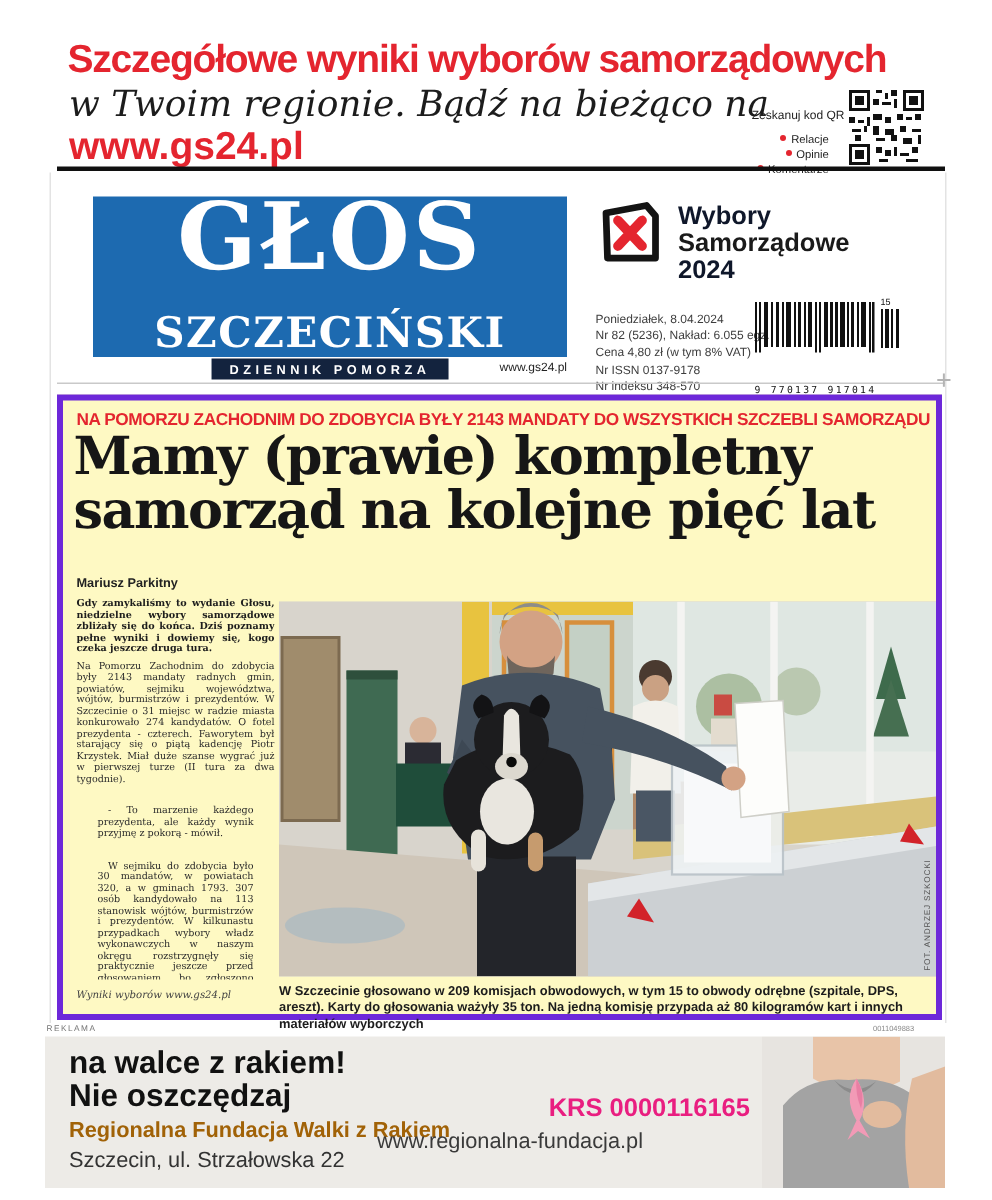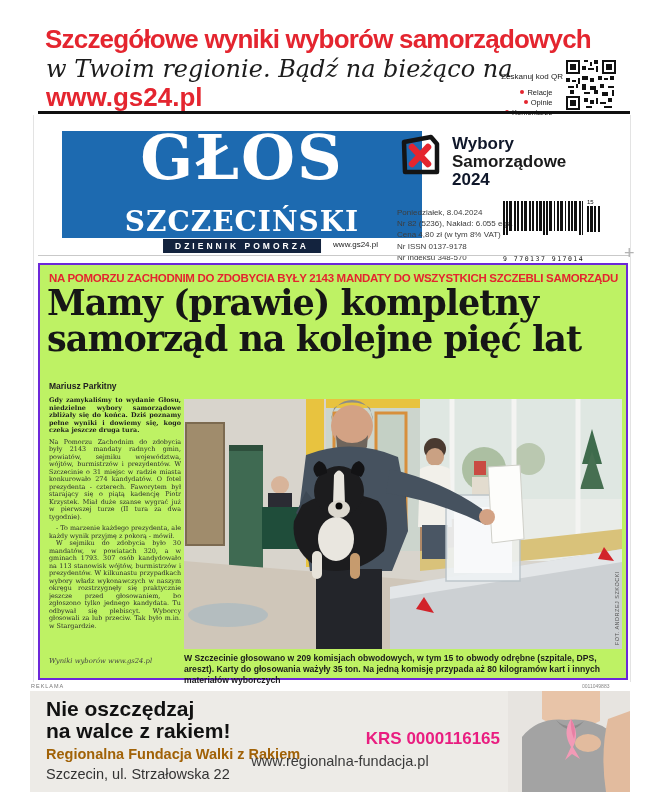--- a/index.html
+++ b/index.html
@@ -13,47 +13,47 @@
   .banner-rule{left:38px;top:111px;width:592px;height:3px;background:#101010;}
   .qr-label{left:499px;top:72px;width:64px;font-size:8px;color:#222;text-align:right;}
   .qr-list{left:505px;top:88px;font-size:7.5px;color:#222;line-height:10px;text-align:right;}
   .qr-list .dot{display:inline-block;width:4px;height:4px;border-radius:50%;background:#e4252f;margin-right:3px;vertical-align:1px;}
   .qr-svg{left:566px;top:60px;}
 
   
   .page-frame{left:33px;top:115px;width:596px;height:567px;border-left:1px solid #e3e3e3;border-right:1px solid #e3e3e3;pointer-events:none;}
 
   
-  .masthead-box{left:62px;top:131px;width:360px;height:107px;background:#1d6ab0;}
+  .masthead-box{left:62px;top:131px;width:316px;height:107px;background:#1d6ab0;}
   .masthead-title{position:absolute;top:-6px;left:0;width:100%;text-align:center;font-family:"DejaVu Serif",serif;font-weight:bold;font-size:62px;line-height:66px;color:#fff;letter-spacing:2px;}
   .masthead-band{position:absolute;top:62px;left:50%;transform:translateX(-50%);background:#13233e;color:#fff;font-size:8.5px;font-weight:bold;letter-spacing:3px;padding:2px 12px;white-space:nowrap;margin-top:46px;}
   .masthead-title2{position:absolute;bottom:0px;left:0;width:100%;text-align:center;font-family:"DejaVu Serif",serif;font-weight:bold;font-size:28px;color:#fff;letter-spacing:1px;}
   .masthead-site{left:62px;top:240px;width:316px;text-align:right;font-size:8px;color:#222;}
 
   
   .badge-icon{left:396px;top:133px;}
   .badge-text{left:452px;top:135px;font-size:17px;font-weight:bold;line-height:18px;color:#1a1a1a;}
   .badge-text .red{color:#0f172a;}
   .issue-info{left:397px;top:207px;font-size:8px;line-height:11.2px;color:#3d3d3d;}
   .barcode-wrap{left:503px;top:201px;width:100px;}
   .barcode-digits{font-size:6.5px;letter-spacing:1.5px;color:#111;margin-top:16px;font-family:"DejaVu Sans Mono",monospace;}
   .barcode-addon-label{position:absolute;left:84px;top:-2px;font-size:6px;color:#111;}
 
   .sep-line{left:38px;top:255px;width:592px;height:1px;background:#c9c9c9;}
   .crop-plus{left:624px;top:243px;font-size:18px;color:#b3b3b3;font-weight:300;}
 
   
-  .article-box{left:38px;top:263px;width:590px;height:417px;border:2px solid #6d28d9;background:#bef264;box-sizing:border-box;}
+  .article-box{left:38px;top:263px;width:590px;height:417px;border:4px solid #6d28d9;background:#fef9c3;box-sizing:border-box;}
   .kicker{position:absolute;left:9px;top:7px;width:575px;font-size:11.5px;font-weight:bold;color:#e4252f;letter-spacing:-0.3px;white-space:nowrap;}
   .headline{position:absolute;left:7px;top:20px;width:580px;font-family:"DejaVu Serif",serif;font-weight:bold;font-size:35px;line-height:36px;color:#161616;letter-spacing:-1px;}
   .byline{position:absolute;left:9px;top:116px;font-size:8.5px;font-weight:bold;color:#222;}
   .left-col{position:absolute;left:9px;top:132px;width:132px;height:254px;overflow:hidden;font-family:"DejaVu Serif",serif;font-size:6.4px;line-height:7.5px;color:#2b2b2b;text-align:justify;}
   .left-col p{margin:0 0 4px 0;}
   .left-col .lead{font-weight:bold;color:#1d1d1d;}
-  .left-col .ind{text-indent:7px;margin:0;}
+  .left-col .ind{text-indent:7px;margin:14px;}
   .footnote{position:absolute;left:9px;top:392px;font-family:"DejaVu Serif",serif;font-style:italic;font-size:6.8px;color:#444;}
   .photo{position:absolute;left:144px;top:134px;width:438px;height:250px;overflow:hidden;background:#d8d4cc;}
   .photo-credit{position:absolute;right:2px;bottom:4px;writing-mode:vertical-rl;transform:rotate(180deg);font-size:5.5px;color:#555;letter-spacing:0.5px;}
   .caption{position:absolute;left:144px;top:388px;width:438px;font-size:8.6px;font-weight:600;line-height:11px;color:#1c1c1c;}
 
   
   .ad-label{left:31px;top:683px;font-size:5.5px;color:#777;letter-spacing:1px;}
   .ad-code{left:582px;top:683px;font-size:5px;color:#888;}
   .ad-box{left:30px;top:691px;width:600px;height:101px;background:#edebe7;}
   .ad-title{position:absolute;left:16px;top:7px;font-size:21px;line-height:22px;font-weight:bold;color:#111;}
@@ -295,22 +295,22 @@
     </svg>
     <div class="photo-credit">FOT. ANDRZEJ SZKOCKI</div>
   </div>
   <div class="caption">W Szczecinie głosowano w 209 komisjach obwodowych, w tym 15 to obwody odrębne (szpitale, DPS, areszt). Karty do głosowania ważyły 35 ton. Na jedną komisję przypada aż 80 kilogramów kart i innych materiałów wyborczych</div>
 </div>
 
 <div class="abs ad-label">REKLAMA</div>
 <div class="abs ad-code">0011049883</div>
 <div class="abs ad-box">
   <div class="ad-title">
+    <div>na walce z rakiem!</div>
     <div>Nie oszczędzaj</div>
-    <div>na walce z rakiem!</div>
   </div>
   <div class="ad-org">Regionalna Fundacja Walki z Rakiem</div>
   <div class="ad-address">Szczecin, ul. Strzałowska 22</div>
   <div class="ad-krs">KRS 0000116165</div>
   <div class="ad-web">www.regionalna-fundacja.pl</div>
   <div class="ad-photo">
     <svg width="122" height="101" viewBox="0 0 122 101">
       <rect width="122" height="101" fill="#e7e4e0"></rect>
       <path d="M34,0 H92 V30 Q62,46 34,28 Z" fill="#e8c4a8"></path>
       <path d="M14,101 V46 Q30,26 58,29 Q84,26 102,40 L110,101 Z" fill="#a3a3a3"></path>

